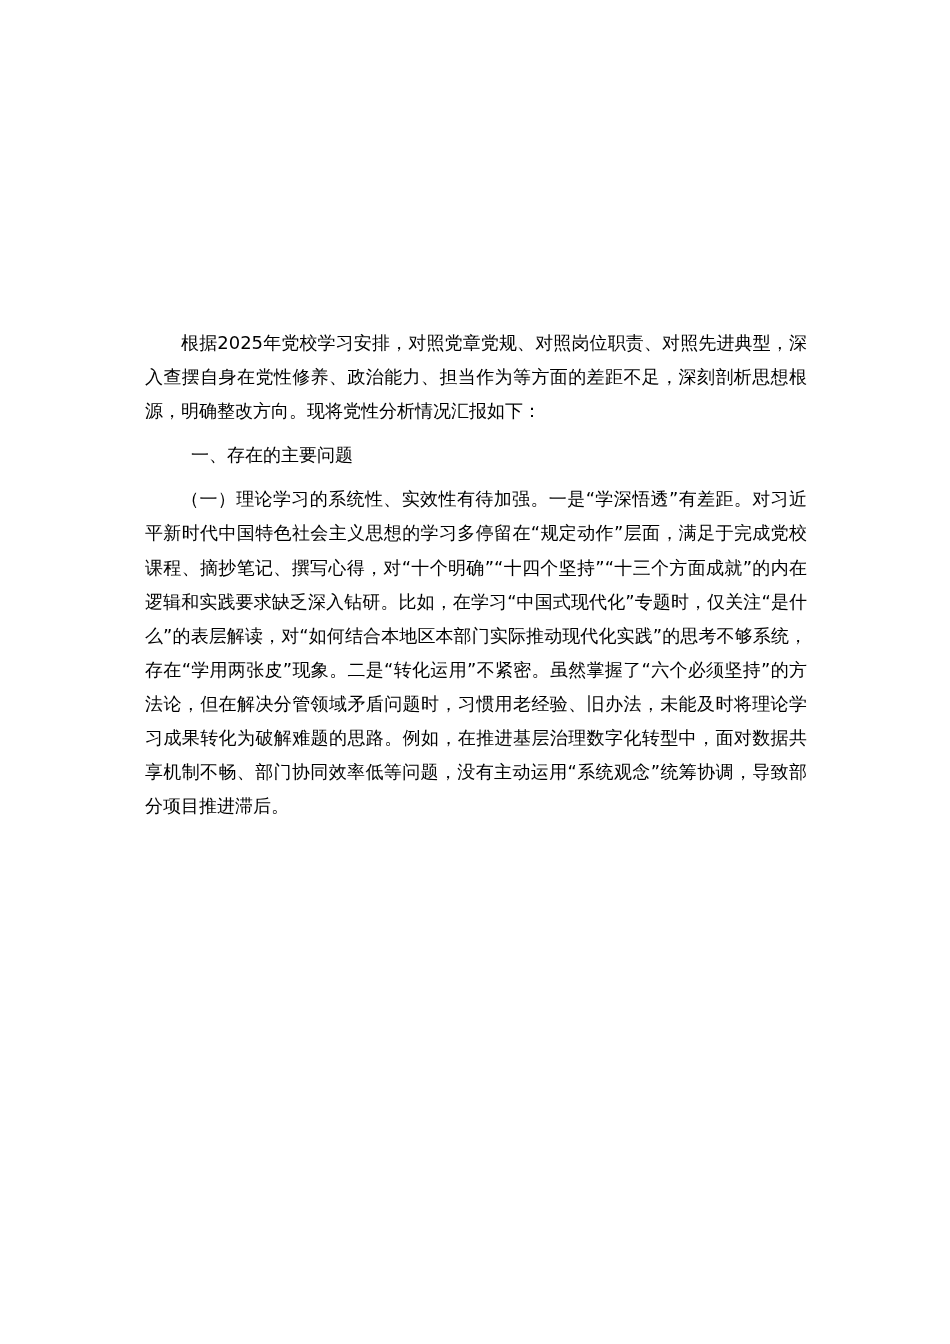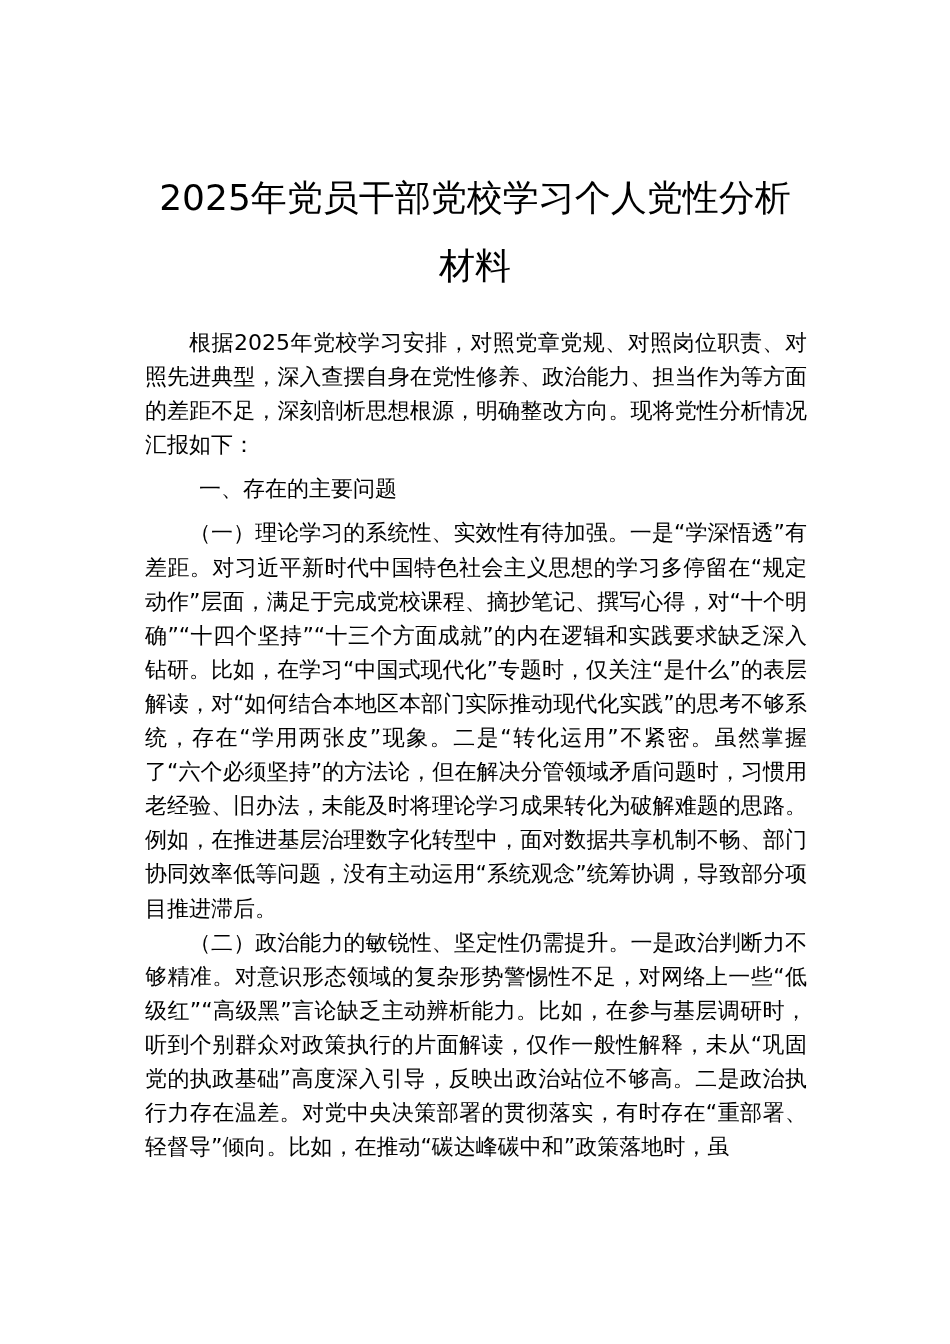--- a/index.html
+++ b/index.html
@@ -34,41 +34,39 @@
       font-family: "DejaVu Sans", "Liberation Sans", sans-serif;
       font-weight: normal;
       letter-spacing: 0px;
       margin: 0;
     }
     .body {
       position: absolute;
       left: 145px;
       top: 326px;
       width: 662px;
-      font-size: 22px;
+      font-size: 18px;
       line-height: 34.1px;
       font-family: "DejaVu Sans", "Liberation Sans", sans-serif;
       text-align: justify;
       text-justify: inter-character;
     }
     .para {
       margin: 0;
       text-indent: 2em;
       word-break: break-all;
     }
     .heading {
       margin: 10px;
       text-indent: 2em;
     }
   </style>
 </head>
 <body>
 
 <div class="page">
-  <h1 class="title">2025年党员干部党校学习个人党性分析材料</h1>
 
   <div class="body">
     <p class="para">根据2025年党校学习安排，对照党章党规、对照岗位职责、对照先进典型，深入查摆自身在党性修养、政治能力、担当作为等方面的差距不足，深刻剖析思想根源，明确整改方向。现将党性分析情况汇报如下：</p>
     <p class="heading">一、存在的主要问题</p>
     <p class="para">（一）理论学习的系统性、实效性有待加强。一是“学深悟透”有差距。对习近平新时代中国特色社会主义思想的学习多停留在“规定动作”层面，满足于完成党校课程、摘抄笔记、撰写心得，对“十个明确”“十四个坚持”“十三个方面成就”的内在逻辑和实践要求缺乏深入钻研。比如，在学习“中国式现代化”专题时，仅关注“是什么”的表层解读，对“如何结合本地区本部门实际推动现代化实践”的思考不够系统，存在“学用两张皮”现象。二是“转化运用”不紧密。虽然掌握了“六个必须坚持”的方法论，但在解决分管领域矛盾问题时，习惯用老经验、旧办法，未能及时将理论学习成果转化为破解难题的思路。例如，在推进基层治理数字化转型中，面对数据共享机制不畅、部门协同效率低等问题，没有主动运用“系统观念”统筹协调，导致部分项目推进滞后。</p>
-    <p class="para">（二）政治能力的敏锐性、坚定性仍需提升。一是政治判断力不够精准。对意识形态领域的复杂形势警惕性不足，对网络上一些“低级红”“高级黑”言论缺乏主动辨析能力。比如，在参与基层调研时，听到个别群众对政策执行的片面解读，仅作一般性解释，未从“巩固党的执政基础”高度深入引导，反映出政治站位不够高。二是政治执行力存在温差。对党中央决策部署的贯彻落实，有时存在“重部署、轻督导”倾向。比如，在推动“碳达峰碳中和”政策落地时，虽</p>
   </div>
 </div>
 
 </body></html>

